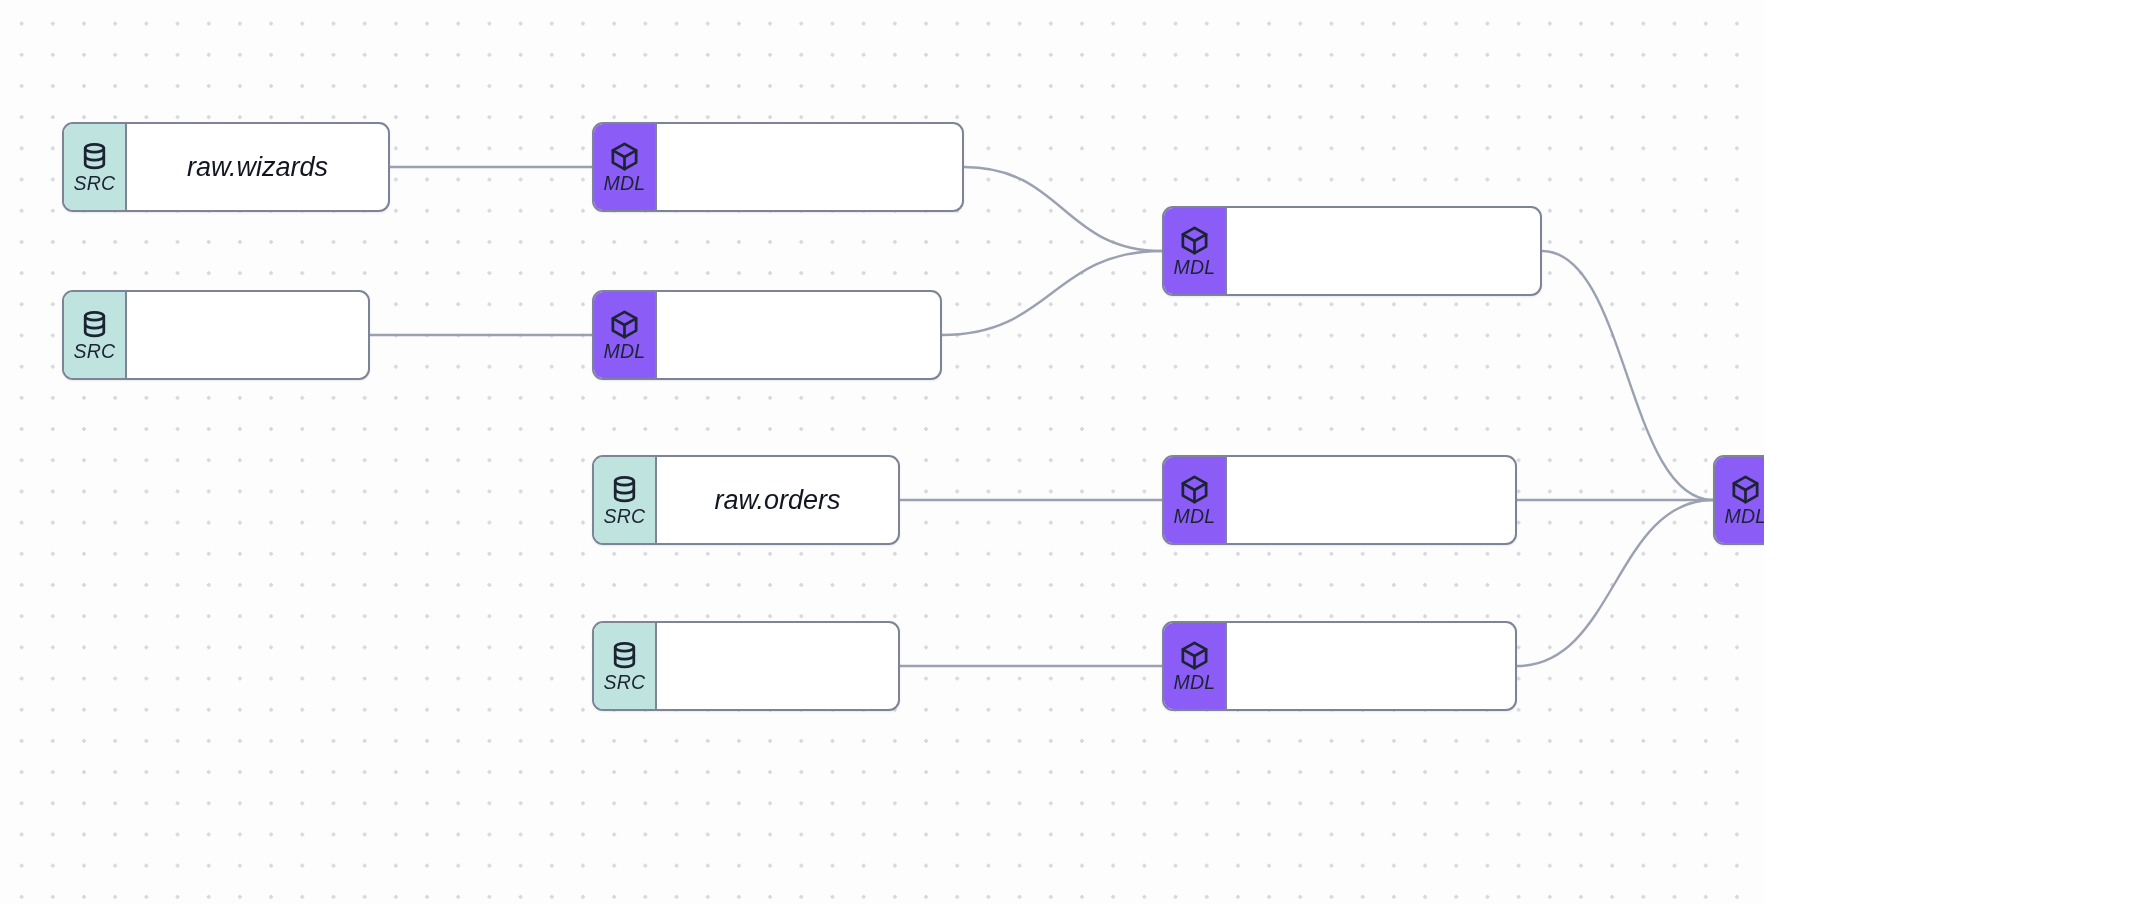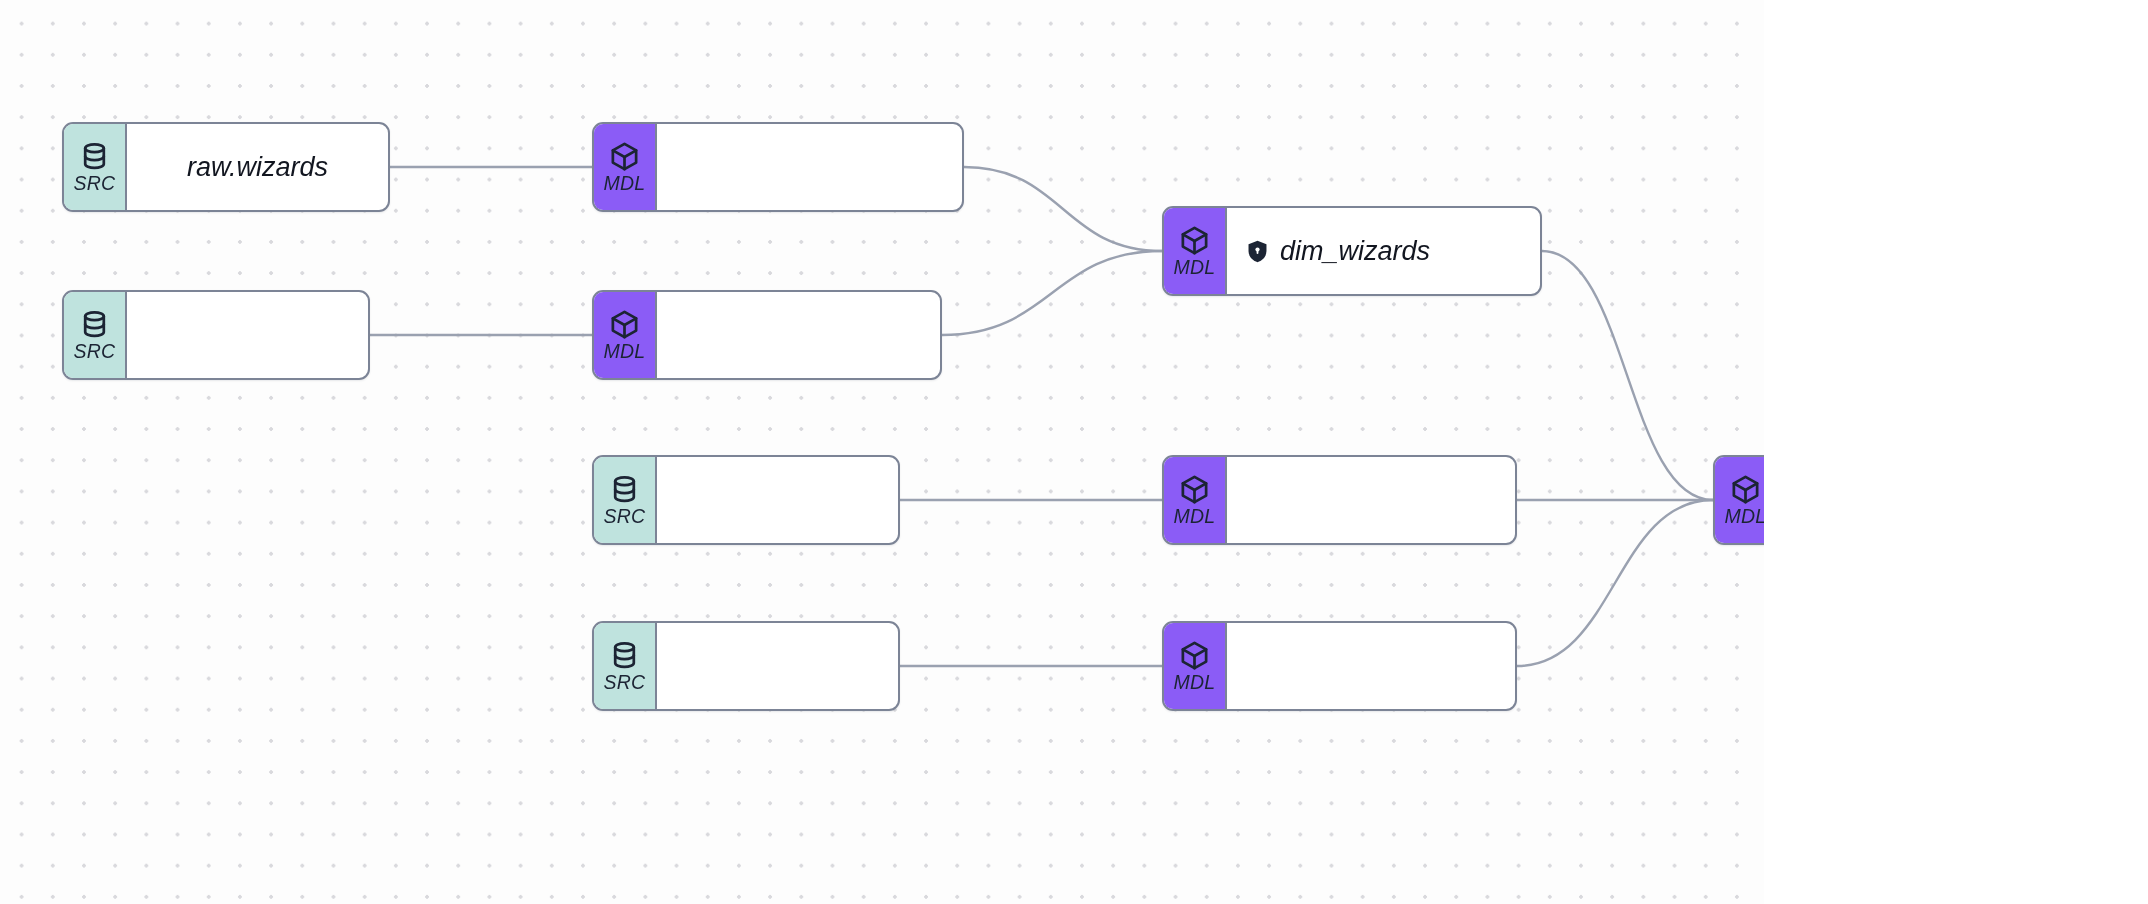--- a/index.html
+++ b/index.html
@@ -136,20 +136,24 @@
     <div class="badge src">
       <span class="badge-icon">
             <svg viewBox="0 0 24 24" fill="none" stroke="#1c2434" stroke-width="2.1" stroke-linecap="round" stroke-linejoin="round">
               <ellipse cx="12" cy="5.6" rx="7.2" ry="3"></ellipse>
               <path d="M4.8 5.6v6.2c0 1.66 3.22 3 7.2 3s7.2-1.34 7.2-3V5.6"></path>
               <path d="M4.8 11.8v6c0 1.66 3.22 3 7.2 3s7.2-1.34 7.2-3v-6"></path>
             </svg>
           </span>
       <span class="badge-text">SRC</span>
     </div>
+    <div class="node-body centered">
+
+      <span class="node-label">raw.orders</span>
+    </div>
   </div>
       <div class="node" style="left: 592px; top: 621px; width: 308px; height: 90px;">
     <div class="badge src">
       <span class="badge-icon">
             <svg viewBox="0 0 24 24" fill="none" stroke="#1c2434" stroke-width="2.1" stroke-linecap="round" stroke-linejoin="round">
               <ellipse cx="12" cy="5.6" rx="7.2" ry="3"></ellipse>
               <path d="M4.8 5.6v6.2c0 1.66 3.22 3 7.2 3s7.2-1.34 7.2-3V5.6"></path>
               <path d="M4.8 11.8v6c0 1.66 3.22 3 7.2 3s7.2-1.34 7.2-3v-6"></path>
             </svg>
           </span>
@@ -208,30 +212,20 @@
     <div class="badge mdl">
       <span class="badge-icon">
             <svg viewBox="0 0 24 24" fill="none" stroke="#1c2434" stroke-width="2.1" stroke-linecap="round" stroke-linejoin="round">
               <path d="M12 2.2 21 7.3v9.4L12 21.8 3 16.7V7.3z"></path>
               <path d="M3 7.3 12 12.4l9-5.1"></path>
               <path d="M12 12.4v9.4"></path>
             </svg>
           </span>
       <span class="badge-text">MDL</span>
     </div>
-    <div class="node-body">
-      <span class="shield">
-            <svg viewBox="0 0 22 24" fill="#1c2434">
-              <path d="M11 0.8 1.6 4.5v7.1c0 5.3 3.9 9.9 9.4 11.6 5.5-1.7 9.4-6.3 9.4-11.6V4.5z"></path>
-              <circle cx="11" cy="9.9" r="2.2" fill="#ffffff"></circle>
-              <rect x="10.05" y="10.1" width="1.9" height="4.4" rx="0.95" fill="#ffffff"></rect>
-            </svg>
-          </span>
-      <span class="node-label">dim_wizards</span>
-    </div>
   </div>
       <div class="node" style="left: 1713px; top: 455px; width: 345px; height: 90px;">
     <div class="badge mdl">
       <span class="badge-icon">
             <svg viewBox="0 0 24 24" fill="none" stroke="#1c2434" stroke-width="2.1" stroke-linecap="round" stroke-linejoin="round">
               <path d="M12 2.2 21 7.3v9.4L12 21.8 3 16.7V7.3z"></path>
               <path d="M3 7.3 12 12.4l9-5.1"></path>
               <path d="M12 12.4v9.4"></path>
             </svg>
           </span>

